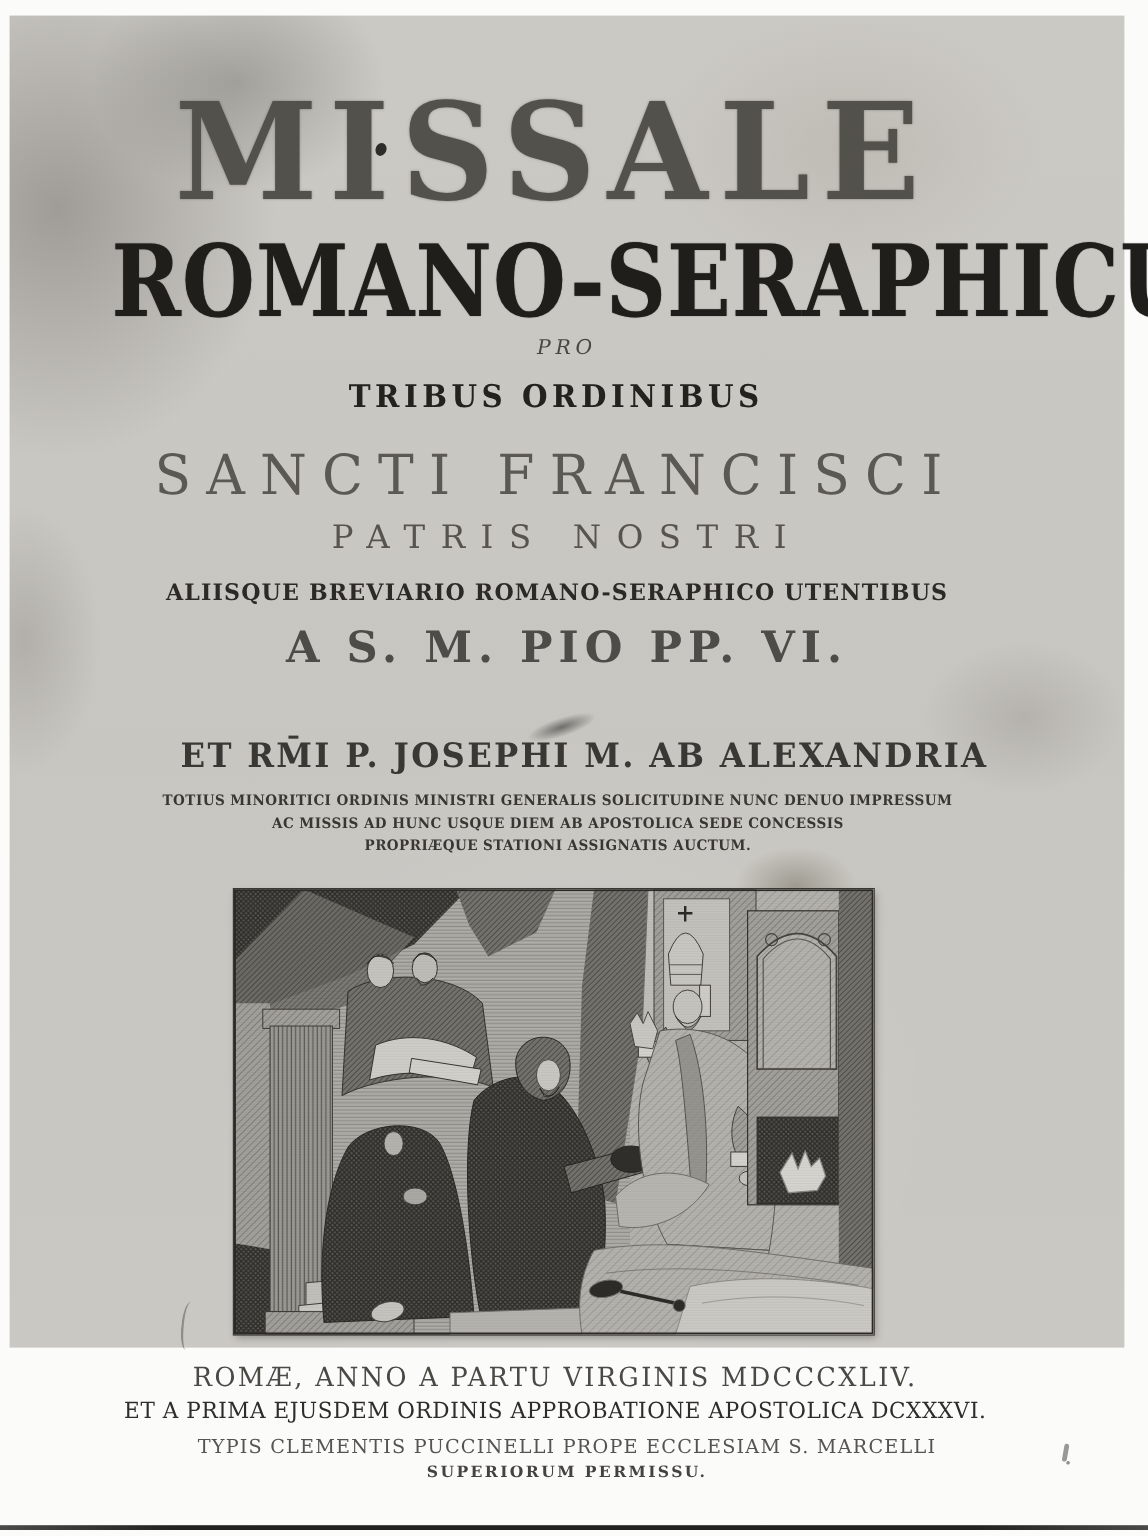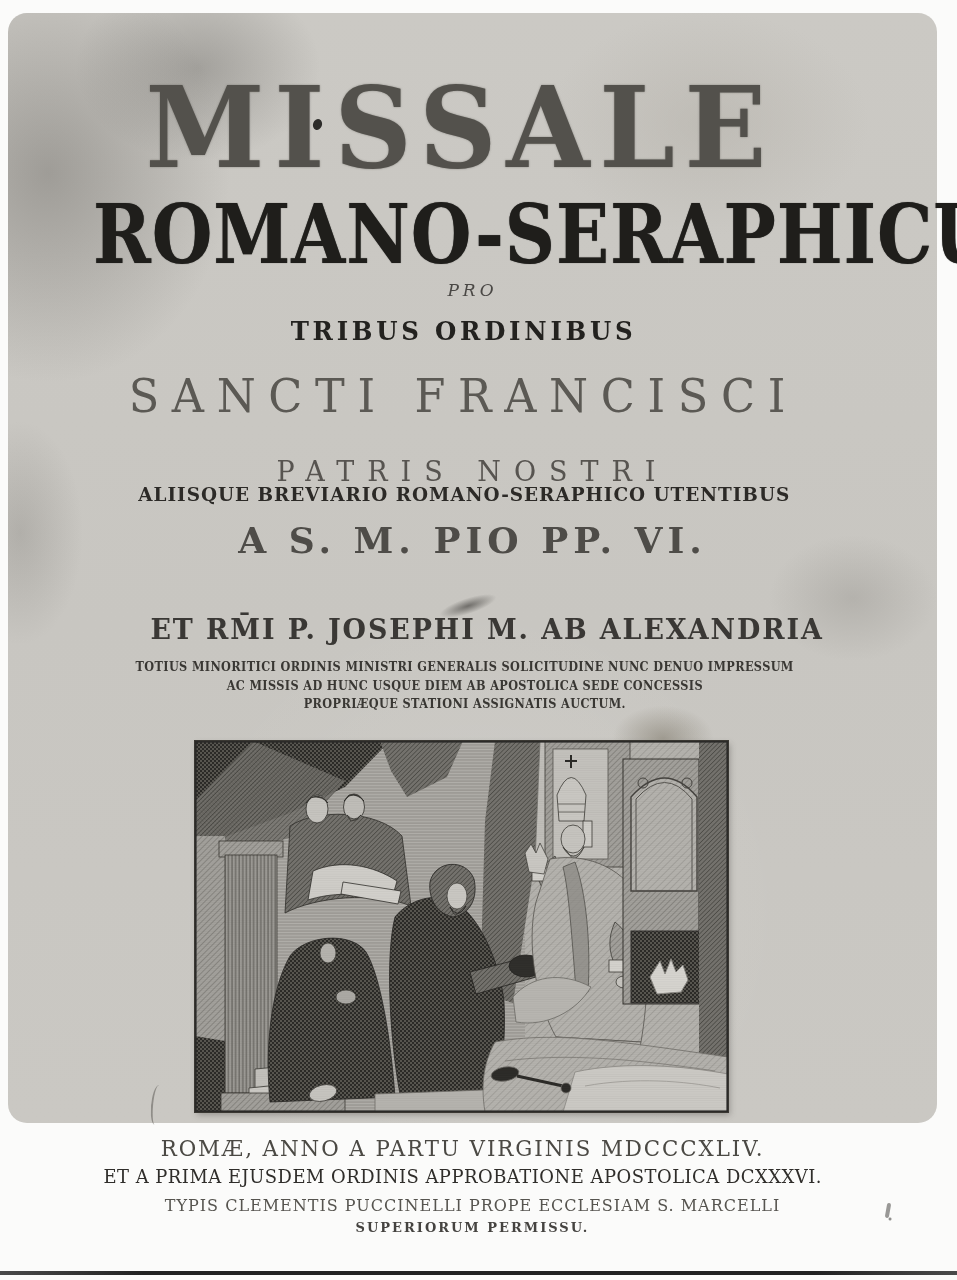--- a/index.html
+++ b/index.html
@@ -12,37 +12,36 @@
     position:absolute;left:8px;top:13px;width:929px;height:1110px;
     background:
       radial-gradient(ellipse 260px 300px at 40px 160px, rgba(88,85,80,.38), rgba(88,85,80,0) 70%),
       radial-gradient(ellipse 170px 130px at 190px 55px, rgba(70,68,64,.30), rgba(70,68,64,0) 72%),
       radial-gradient(ellipse 90px 160px at 12px 520px, rgba(95,92,87,.22), rgba(95,92,87,0) 70%),
       radial-gradient(ellipse 230px 160px at 700px 110px, rgba(176,172,164,.45), rgba(176,172,164,0) 70%),
       radial-gradient(ellipse 120px 90px at 845px 585px, rgba(110,107,101,.22), rgba(110,107,101,0) 70%),
       radial-gradient(ellipse 70px 45px at 655px 725px, rgba(92,84,66,.38), rgba(92,84,66,0) 72%),
       radial-gradient(ellipse 420px 420px at 470px 900px, rgba(255,255,255,.10), rgba(255,255,255,0) 75%),
       linear-gradient(180deg,#cbc9c4 0%,#c8c6c1 55%,#cac8c3 100%);
-    border-radius: 19px;
   }
   .txt{position:absolute;left:0;width:929px;text-align:center;white-space:nowrap;}
   .txt > span{display:inline-block;transform-origin:50% 50%;}
 
   .title-main{top:49px;font-size:112px;font-weight:bold;color:#53514c;letter-spacing:10px;
     text-shadow:0 0 2px rgba(74,72,68,.55);}
   .title-main > span{transform:scaleX(.96) translateX(-12px);}
   .title-sub{top:172px;font-size:83px;font-weight:bold;color:#1f1e1b;letter-spacing:1px;
     text-shadow:0 0 1px rgba(20,20,18,.7);}
   .title-sub > span{transform:scaleX(.84) translateX(-10px);}
   .line-pro{top:267px;font-size:17px;color:#4a4845;letter-spacing:4px;font-style:italic;}
   .line-tribus{top:303px;font-size:26px;font-weight:bold;color:#23221f;letter-spacing:4px;}
   .line-tribus > span{transform:scaleX(.94) translateX(-10px);}
   .line-sancti{top:356px;font-size:46px;color:#5b5954;letter-spacing:13px;}
   .line-sancti > span{transform:scaleX(.97) translateX(-10px);}
-  .line-patris{top:420px;font-size:27px;color:#575450;letter-spacing:13px;margin-top:23px;}
+  .line-patris{top:420px;font-size:27px;color:#575450;letter-spacing:13px;}
   .line-aliisque{top:470px;font-size:19px;font-weight:bold;color:#2c2a27;letter-spacing:1px;}
   .line-aliisque > span{transform:scaleX(.97) translateX(-8px);}
   .line-pio{top:506px;font-size:36px;font-weight:bold;color:#4e4c48;letter-spacing:5px;}
   .line-appro{top:566px;font-size:18px;color:#33312d;letter-spacing:6px;}
   .line-josephi{top:600px;font-size:28px;font-weight:bold;color:#3a3835;letter-spacing:2px;padding-left:24px;}
   .line-josephi > span{transform:scaleX(.96) translateX(-10px);}
   .notice{position:absolute;left:0;top:645px;width:929px;text-align:center;
     font-size:12px;font-weight:bold;color:#393733;letter-spacing:.4px;}
   .notice div{height:18.5px;line-height:18.5px;white-space:nowrap;}
   .notice span{display:inline-block;transform:scaleX(.94) translateX(-8px);}

